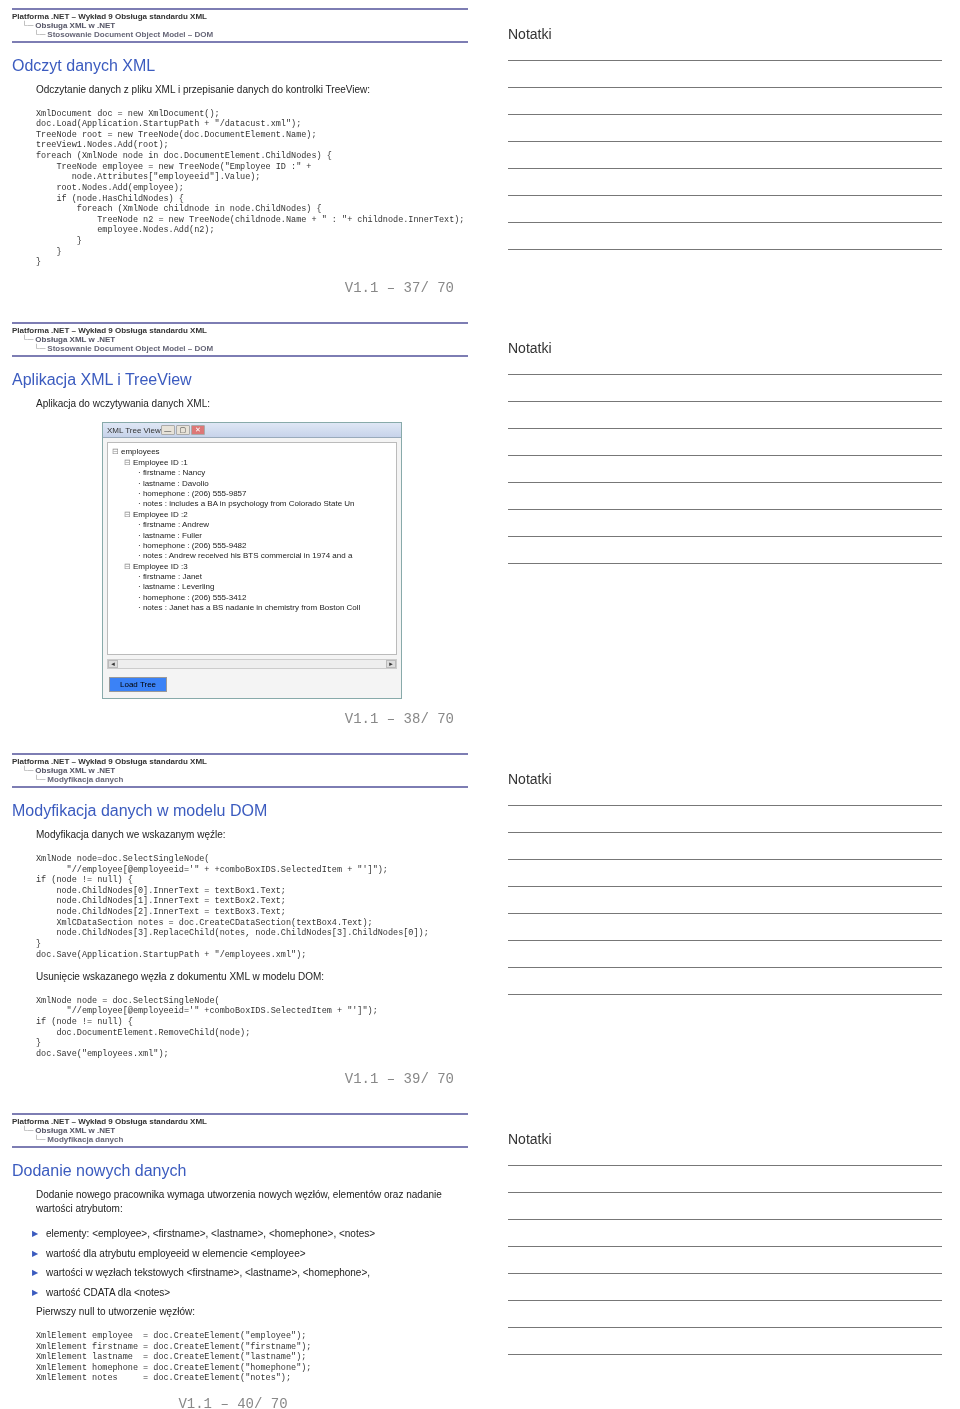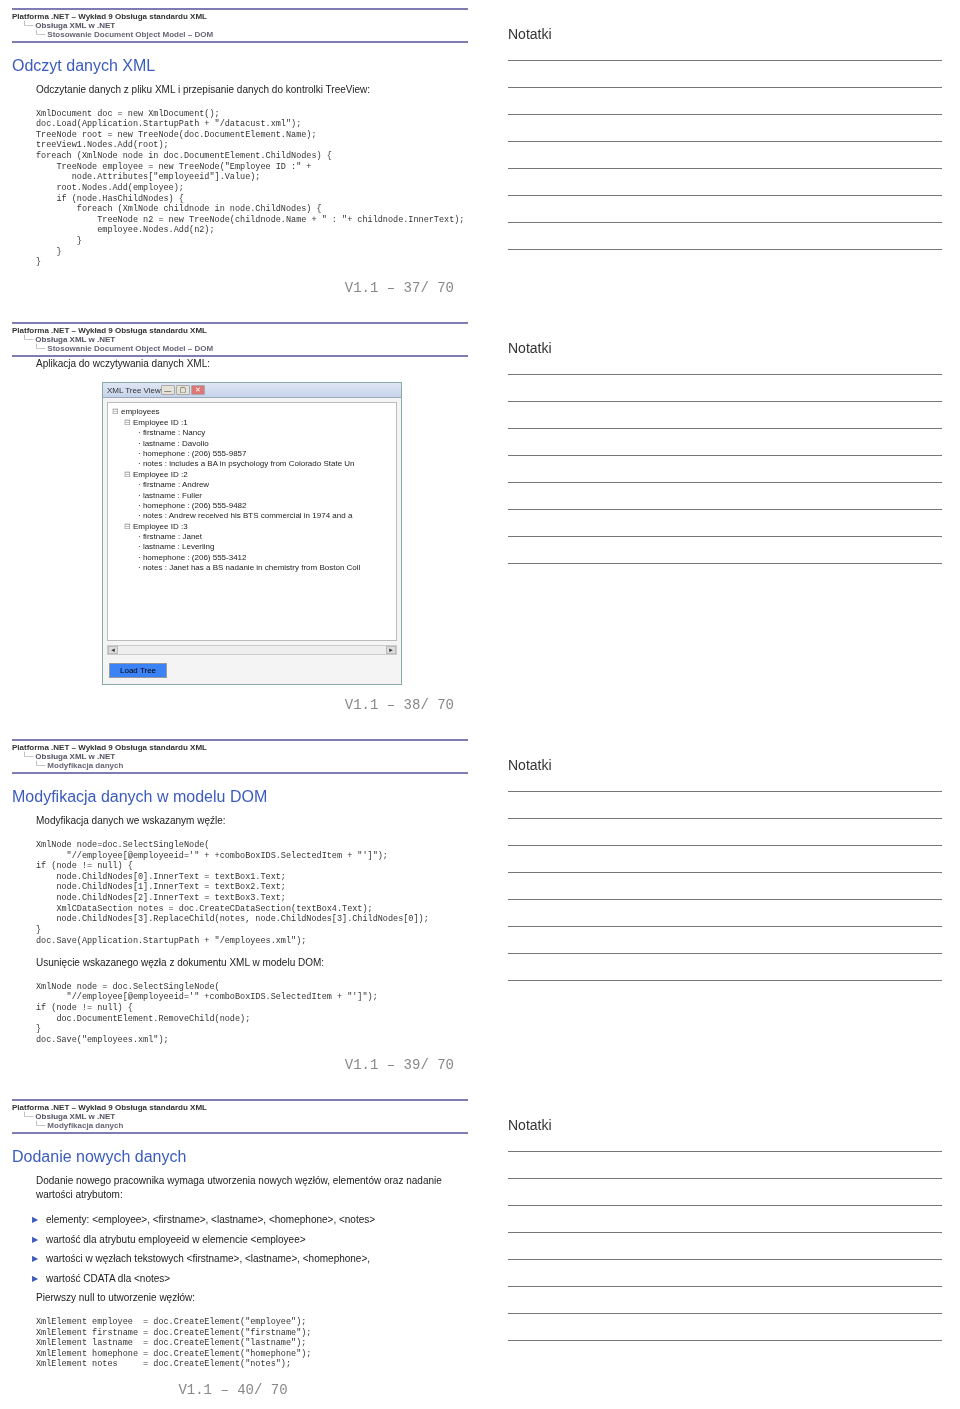--- a/index.html
+++ b/index.html
@@ -22,21 +22,21 @@
   .bullets { padding-left: 34px; font-size: 10px; color: #222; }
   .bullets li { list-style: none; position: relative; margin-bottom: 6px; line-height: 1.35; }
   .bullets li::before { content: "▶"; color: #3b5bbf; font-size: 8px; position: absolute; left: -14px; top: 2px; }
   
   
   .appwin { border: 1px solid #8aa; width: 300px; margin-left: 90px; margin-top: 4px; background: #f4f4f4; font-size: 8px; }
   .appwin .titlebar { background: linear-gradient(#dfe7f5,#c7d3ea); padding: 2px 4px; display: flex; align-items: center; border-bottom: 1px solid #9ab; }
   .appwin .titlebar .wicons { display: flex; gap: 1px; }
   .appwin .titlebar .wicons span { width: 14px; height: 10px; background: #e7e2d8; border: 1px solid #aaa; border-radius: 1px; display: inline-flex; align-items:center; justify-content:center; font-size:7px; }
   .appwin .titlebar .wicons .close { background: #d77; color: #fff; }
-  .appwin .tree { background: #fff; border: 1px solid #bbb; margin: 4px; padding: 4px 2px; height: 239px; overflow: hidden; font-family: Tahoma, sans-serif; font-size: 8px; color: #222; line-height: 1.3; }
+  .appwin .tree { background: #fff; border: 1px solid #bbb; margin: 4px; padding: 4px 2px; height: 213px; overflow: hidden; font-family: Tahoma, sans-serif; font-size: 8px; color: #222; line-height: 1.3; }
   .appwin .tree .n0 { padding-left: 2px; }
   .appwin .tree .n1 { padding-left: 14px; }
   .appwin .tree .n2 { padding-left: 28px; }
   .appwin .tree .box { color: #888; }
   .appwin .btnrow { padding: 6px; }
   .appwin .btnrow .btn { background: #3b82f6; border: 1px solid #999; padding: 2px 10px; font-size: 8px; }
   .appwin .scrolltrack { height: 10px; margin: 0 4px 2px 4px; background: #eee; border: 1px solid #ccc; display:flex; justify-content:space-between; }
   .appwin .scrolltrack span { width: 10px; background: #ddd; border: 1px solid #bbb; font-size:7px; display:inline-flex; align-items:center; justify-content:center; }
 </style>
 </head>
@@ -81,20 +81,21 @@
   </div>
 </div>
 
 <div class="slide">
   <div class="left">
     <div class="breadcrumb">
       <span class="l1">Platforma .NET – Wykład 9  Obsługa standardu XML</span>
       <span class="l2">Obsługa XML w .NET</span>
       <span class="l3">Stosowanie Document Object Model – DOM</span>
     </div>
+    <h2 class="slide-title">Aplikacja XML i TreeView</h2>
     <div class="body-text">Aplikacja do wczytywania danych XML:</div>
 
     <div class="appwin">
       <div class="titlebar">
         <span>XML Tree View</span>
         <span class="wicons">
           <span>—</span>
           <span>▢</span>
           <span class="close">✕</span>
         </span>

